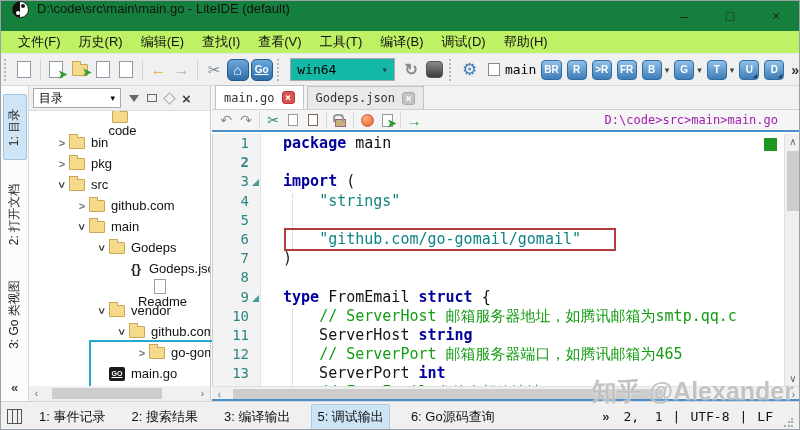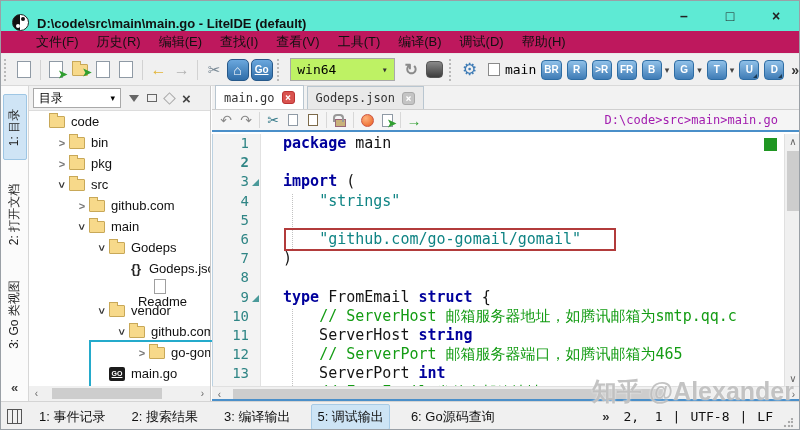--- a/index.html
+++ b/index.html
@@ -1,43 +1,43 @@
 <!DOCTYPE html>
 <html><head>
 <meta charset="utf-8">
 <style>
   * { margin:0; padding:0; box-sizing:border-box; }
   html,body { width:800px; height:430px; font-family:"Liberation Sans",sans-serif; background:#fff; }
   #win { position:relative; width:800px; height:430px; border:1px solid #9aa0a6; background:#fff; overflow:hidden; }
 
   
-  #titlebar { position:absolute; left:0; top:0; width:100%; height:30px; background:#5eead4; display:flex; align-items:flex-end;font-weight:bold; }
+  #titlebar { position:absolute; left:0; top:0; width:100%; height:30px; background:#15803d; display:flex; align-items:flex-start; }
   #app-icon { width:17px; height:17px; border-radius:50%; margin:0 8px 0 11px; background:linear-gradient(90deg,#111 50%,#fff 50%); border:1px solid #222; position:relative; }
   #app-icon::before { content:""; position:absolute; left:8px; top:2px; width:4px; height:4px; border-radius:50%; background:#111; }
   #app-icon::after { content:""; position:absolute; left:3px; top:9px; width:4px; height:4px; border-radius:50%; background:#fff; }
   #title-text { font-size:13px; color:#111; }
   #win-controls { margin-left:auto; display:flex; height:30px; }
   .win-btn { width:46px; height:30px; display:flex; align-items:center; justify-content:center; font-size:14px; color:#222; }
 
   
-  #menubar { position:absolute; left:0; top:30px; width:100%; height:23px; background:#be185d; display:flex; align-items:flex-start; padding-left:26px; border-bottom:1px solid #e8e8e8; }
+  #menubar { position:absolute; left:0; top:30px; width:100%; height:23px; background:#bef264; display:flex; align-items:flex-start; padding-left:8px; border-bottom:1px solid #e8e8e8; }
   .menu-item { font-size:13px; color:#111; padding:2px 9px; }
 
   
   #toolbar { position:absolute; left:0; top:53px; width:100%; height:32px; background:#f0f0f0; border-bottom:1px solid #d9d9d9; display:flex; align-items:center; }
   .grip { width:5px; height:22px; border-left:2px dotted #b9b9b9; margin:0 4px 0 3px; }
   .tsep { width:1px; height:20px; background:#d2d2d2; margin:0 4px; }
   .tbtn { width:24px; height:24px; display:flex; align-items:center; justify-content:center; margin:0 1px; }
   .g-arrow { font-size:16px; font-weight:bold; }
   .icon-page { width:14px; height:17px; background:#fff; border:1px solid #8f9aa5; position:relative; }
   .badge-ar { position:absolute; right:-5px; bottom:-4px; font-size:11px; font-weight:bold; color:#2f9e2f; }
   .icon-folder { width:16px; height:12px; background:#f7d98a; border:1px solid #c8a858; position:relative; border-radius:1px; }
   .icon-folder::before { content:""; position:absolute; left:-1px; top:-4px; width:7px; height:3px; background:#f7d98a; border:1px solid #c8a858; border-bottom:none; }
   .blue-sq { width:22px; height:22px; border-radius:5px; background:linear-gradient(#6aa7dd,#2f6da8); border:1px solid #27598a; color:#fff; display:flex; align-items:center; justify-content:center; }
-  #env-combo { width:116px; height:23px; background:#bef264; border:1px solid #a9a9a9; display:flex; align-items:center; font-family:"DejaVu Sans Mono",monospace; font-size:13px; padding:0 6px; margin:0 5px; }
+  #env-combo { width:116px; height:23px; background:#14b8a6; border:1px solid #a9a9a9; display:flex; align-items:center; font-family:"DejaVu Sans Mono",monospace; font-size:13px; padding:0 6px; margin:0 5px; }
   #env-combo .dd { margin-left:auto; font-size:10px; color:#333; }
   #stop-btn { width:17px; height:17px; border-radius:4px; background:linear-gradient(#8a8a8a,#3c3c3c); border:1px solid #555; }
   #main-check { width:13px; height:13px; background:#fff; border:1px solid #8a8a8a; margin:0 5px 0 7px; }
   #main-label { font-family:"DejaVu Sans Mono",monospace; font-size:13px; }
   .bbtn { min-width:20px; height:20px; padding:0 2px; border-radius:4px; background:linear-gradient(#8fc0e8,#3f7cb6); border:1px solid #2e6da4; color:#fff; font-size:10px; font-weight:bold; display:flex; align-items:center; justify-content:center; margin-left:5px; position:relative; }
   .bbtn.corner::after { content:""; position:absolute; right:1px; bottom:1px; border-left:4px solid transparent; border-bottom:4px solid #1c3b55; }
   .bdd { font-size:9px; color:#444; margin-left:3px; }
   #tb-overflow { font-size:14px; font-weight:bold; color:#333; margin-left:7px; }
 
   
@@ -255,21 +255,21 @@
             <span id="cascade"></span>
           </div>
         <div class="th-icon">
             <span id="move-diamond"></span>
           </div>
         <div class="th-icon">
             <span style="font-size:15px;font-weight:bold;color:#444">×</span>
           </div>
       </div>
       <div id="tree-rows">
-          <div class="trow" style="padding-left: 6px;">
+          <div class="trow" style="padding-left: 6px; flex-direction: column;">
             <span class="texp"></span>
             <span class="icon-folder ticon"></span>
             <span>code</span>
           </div>
           <div class="trow" style="padding-left: 26px;">
             <span class="texp">&gt;</span>
             <span class="icon-folder ticon"></span>
             <span>bin</span>
           </div>
           <div class="trow" style="padding-left: 26px;">

